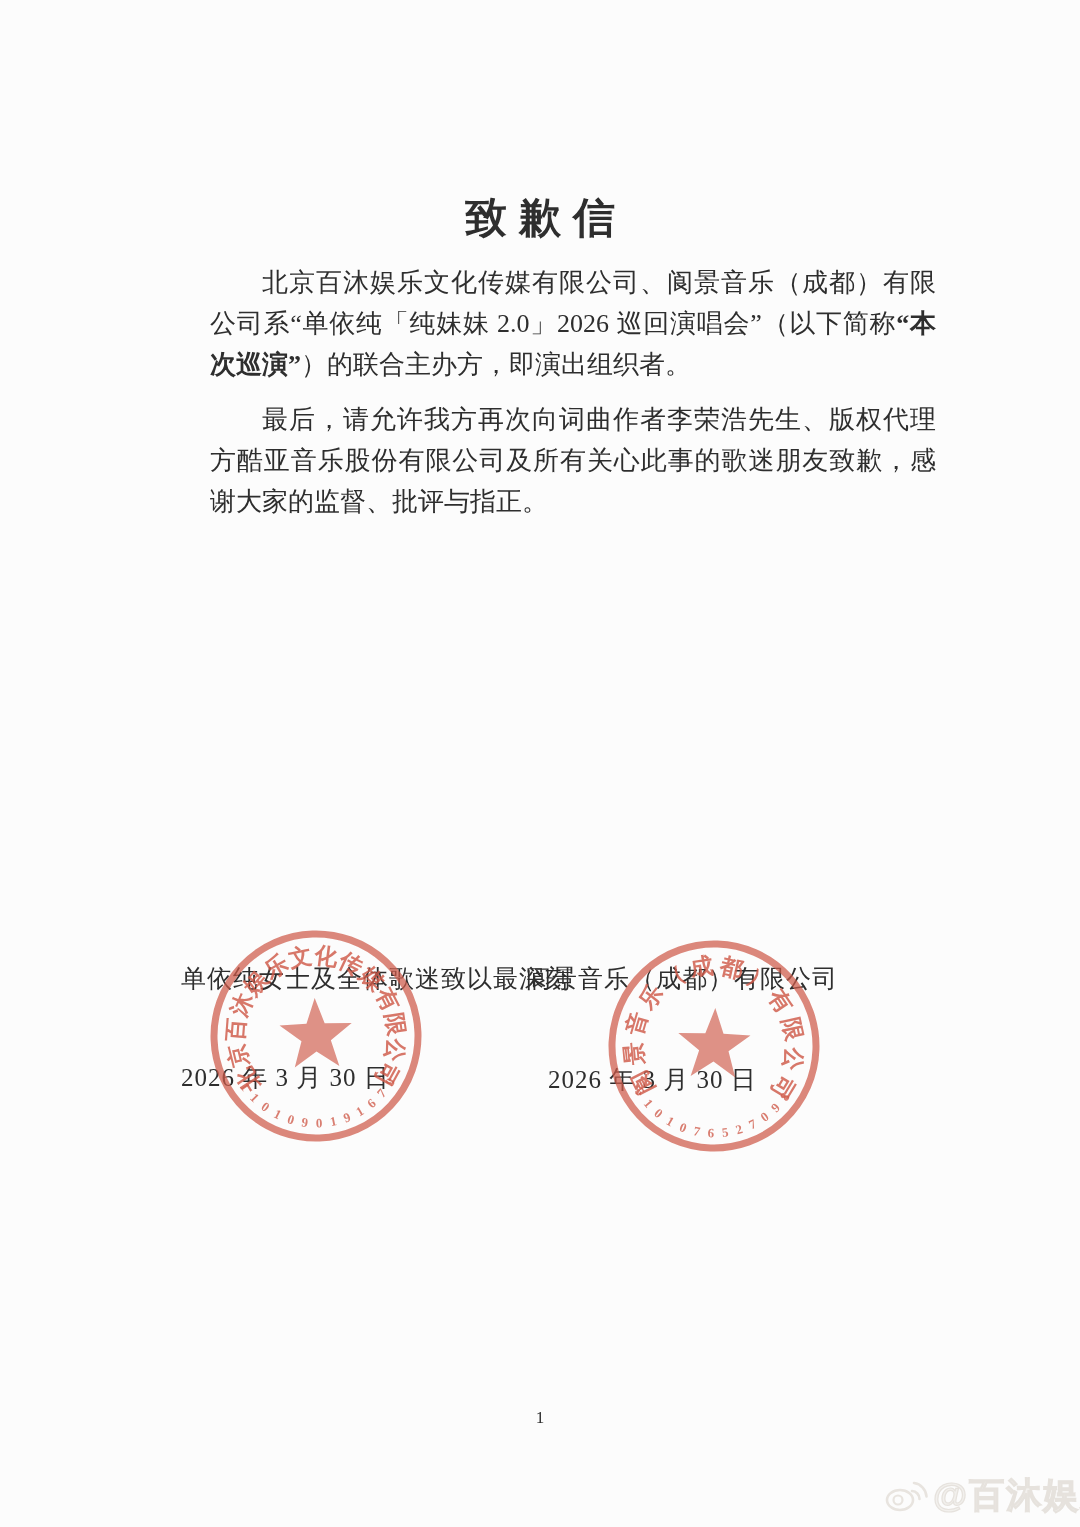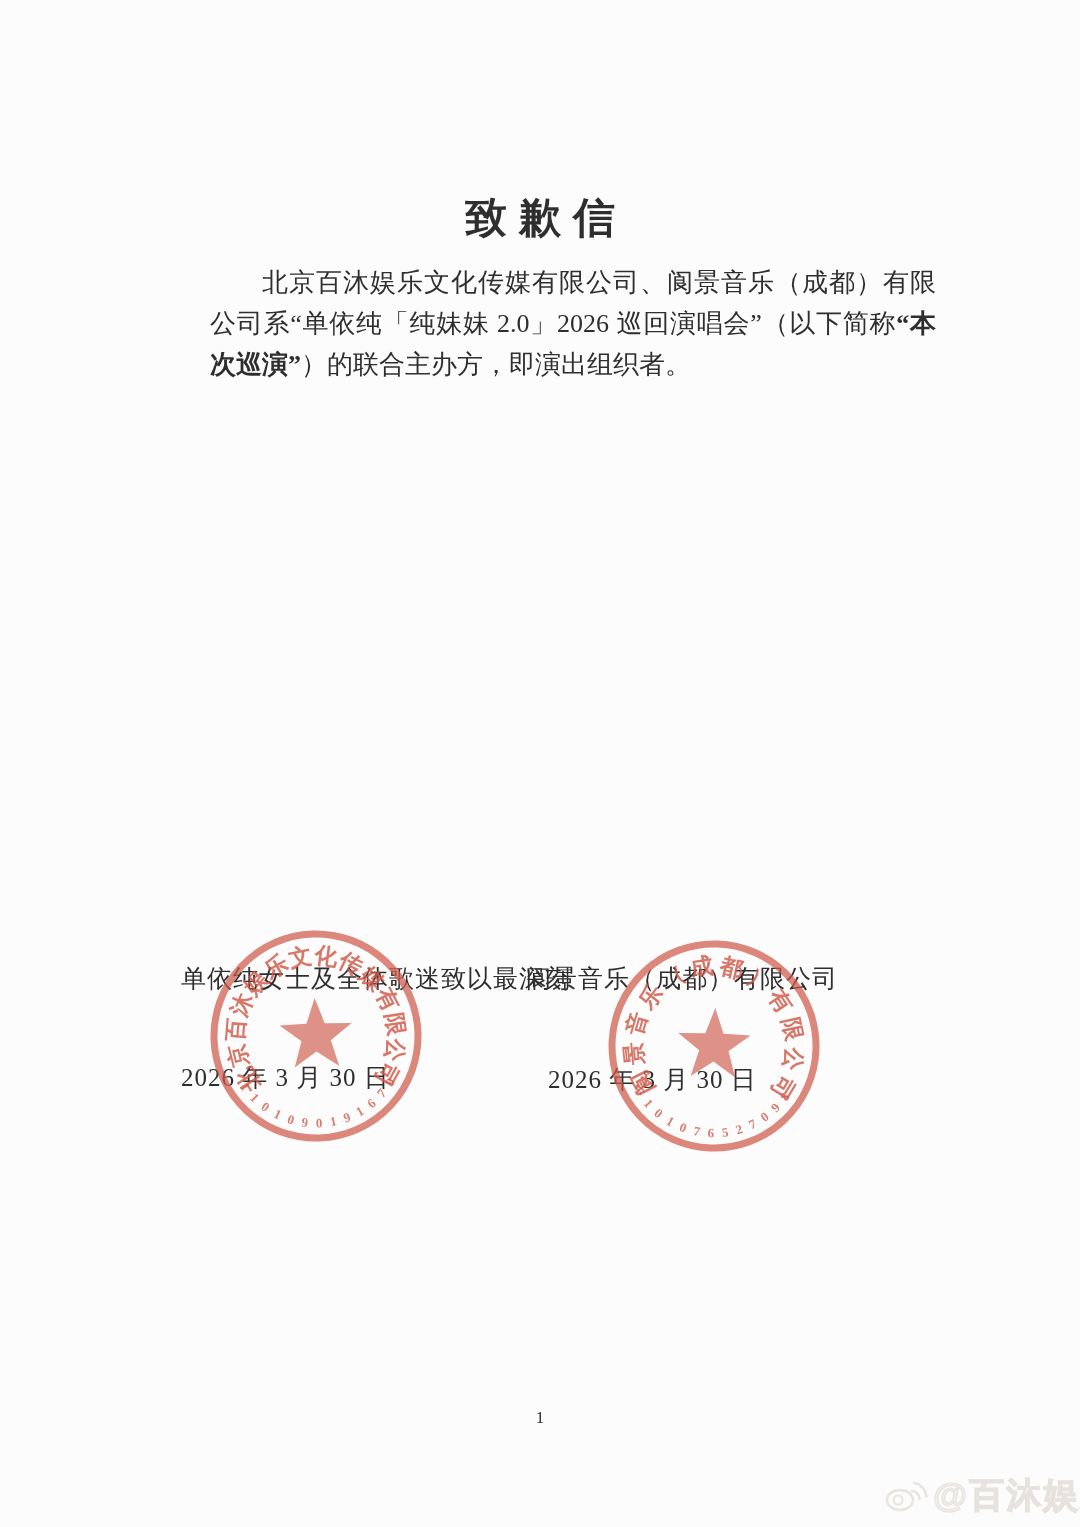--- a/index.html
+++ b/index.html
@@ -82,20 +82,21 @@
 </style>
 </head>
 <body>
 
 <div class="page" style="background: rgb(252, 252, 252); color: rgb(46, 46, 46);">
 
   <div class="letter-title">致歉信</div>
 
   <div class="letter-body">
     <p><span>北京百沐娱乐文化传媒有限公司、阆景音乐（成都）有限公司系“单依纯「纯妹妹 2.0」2026 巡回演唱会”（以下简称</span><span class="bold-seg">“本次巡演”</span><span>）的联合主办方，即演出组织者。</span></p>
+    <p>最后，请允许我方再次向词曲作者李荣浩先生、版权代理方酷亚音乐股份有限公司及所有关心此事的歌迷朋友致歉，感谢大家的监督、批评与指正。</p>
   </div>
 
   <div class="sig" id="company-left">单依纯女士及全体歌迷致以最深刻</div>
 
   <div class="sig" id="company-right">阆景音乐（成都）有限公司</div>
 
   <div class="sig" id="date-left">2026 年 3 月 30 日</div>
 
   <div class="sig" id="date-right">2026 年 3 月 30 日</div>
 

